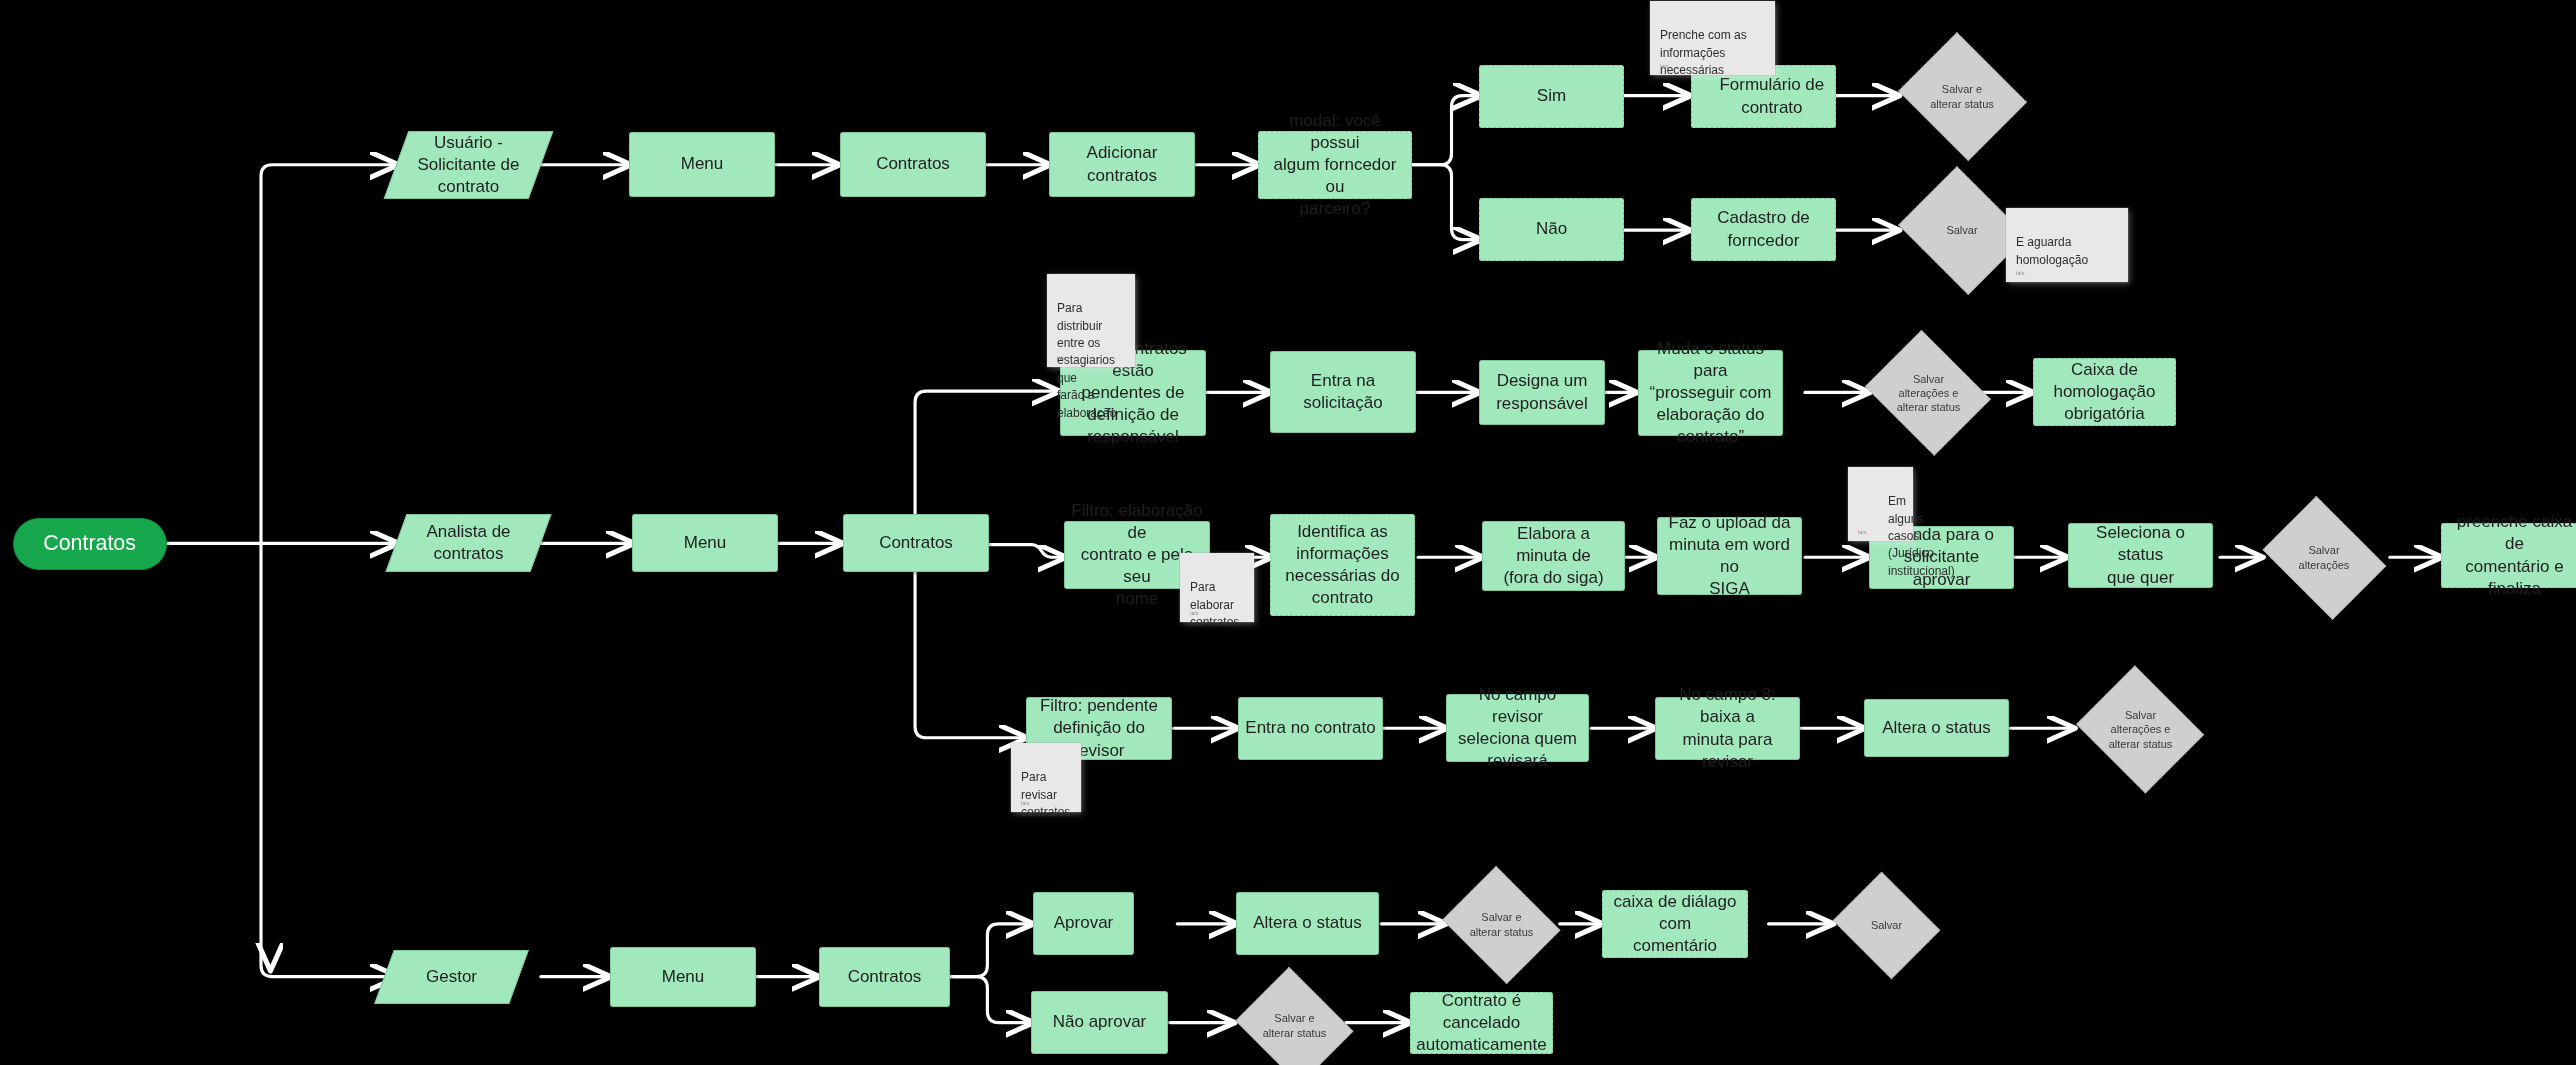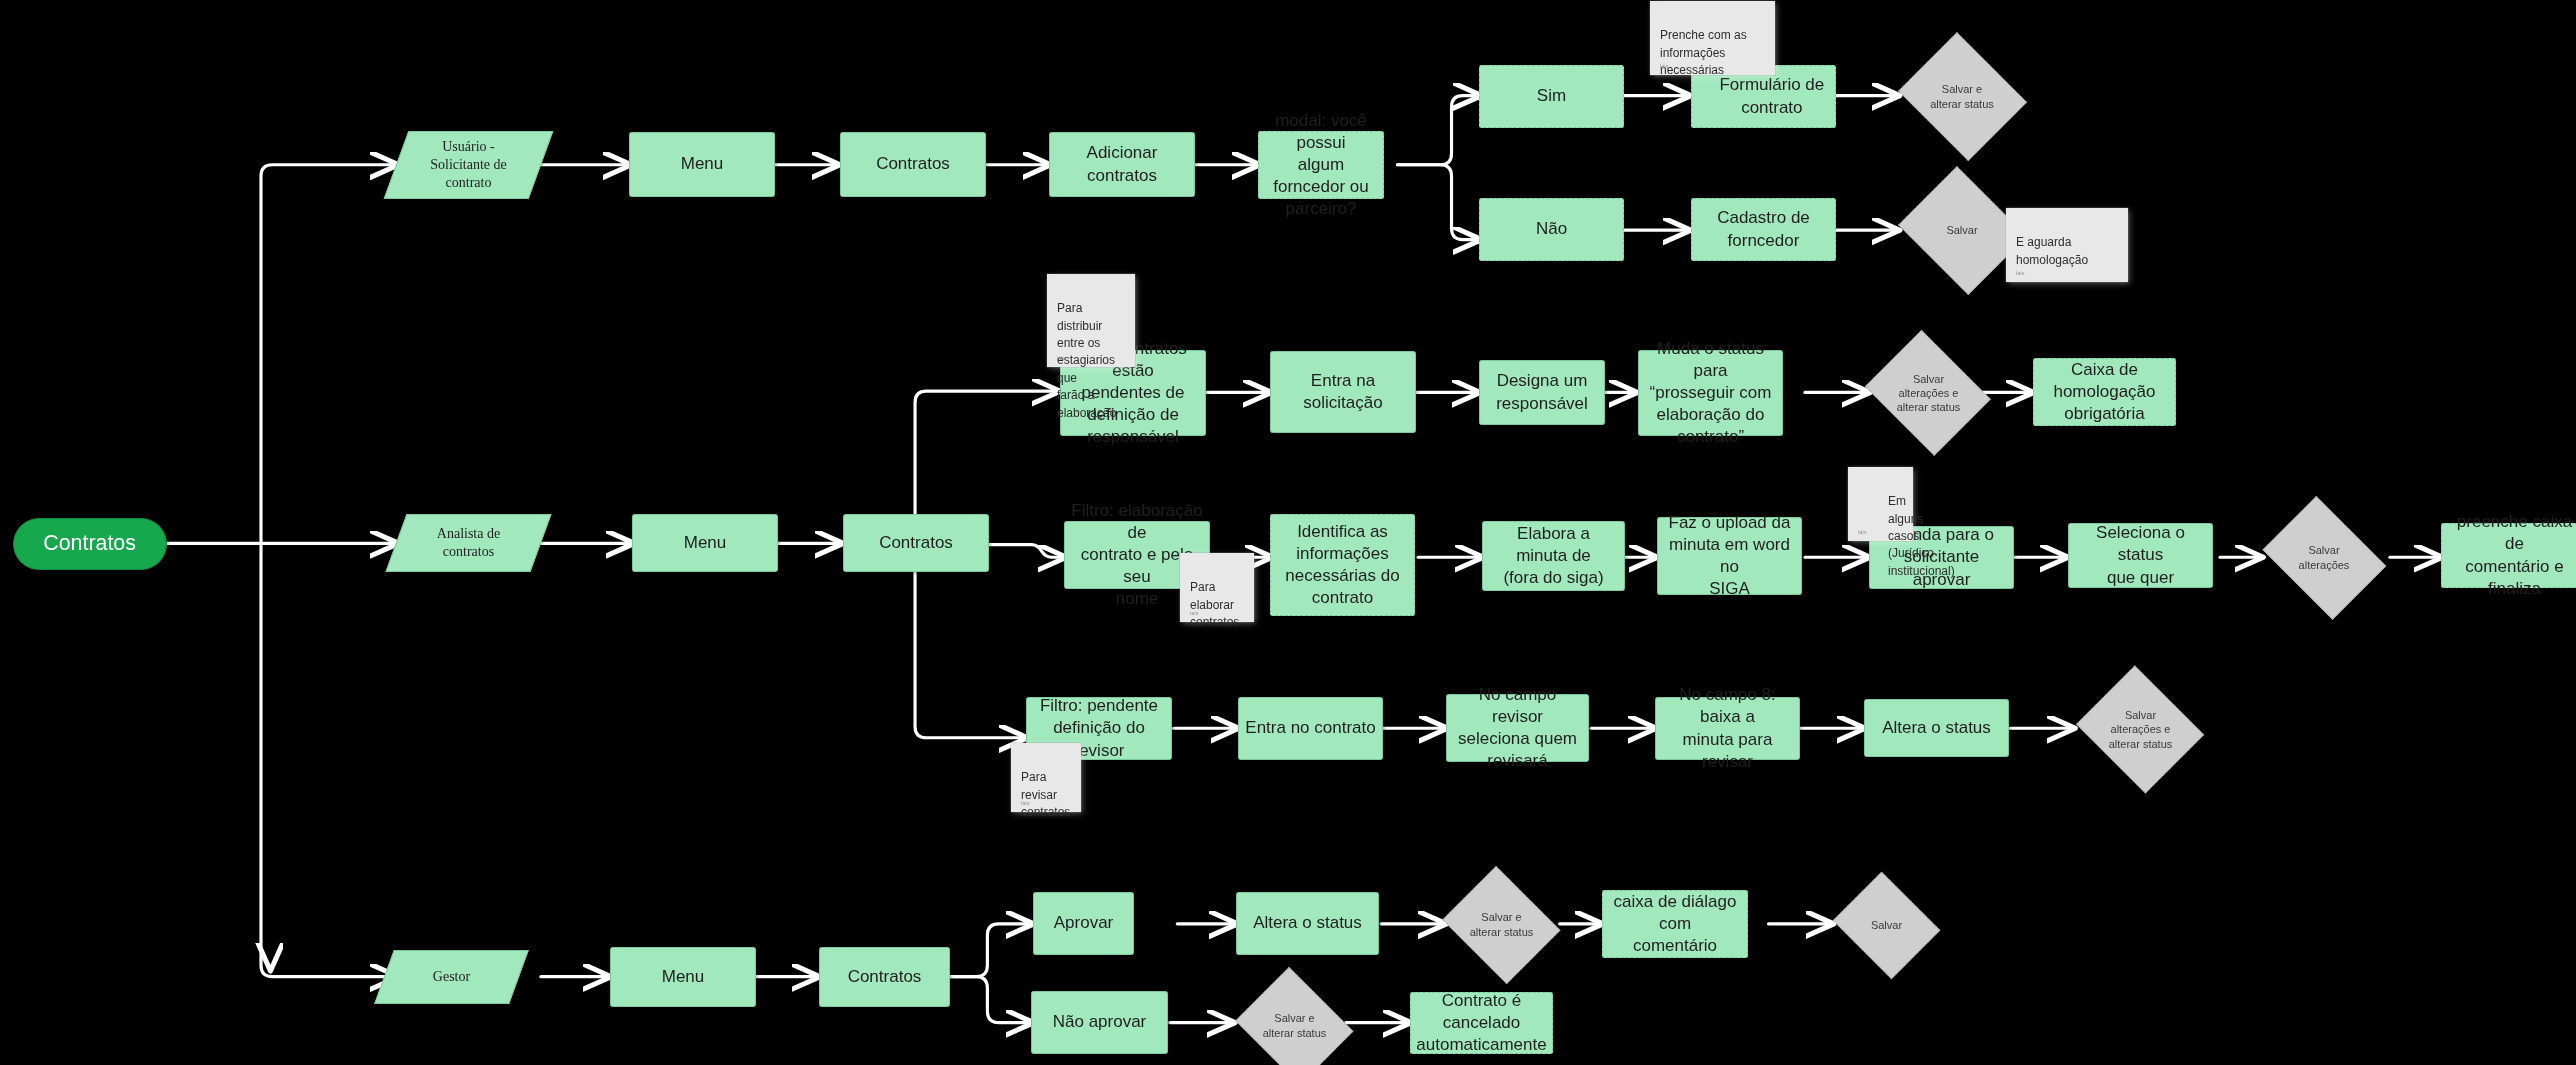--- a/index.html
+++ b/index.html
@@ -46,22 +46,21 @@
     border-radius: 628px;
     color: #ffffff;
     font-size: 21.4px;
     box-shadow: 2.5px 2.5px 0 rgba(0,0,0,0.18);
   }
 
   
   .n-parallelogram {
     background: transparent;
     border: none;
-    font-size: 14px;
-    font-family: Liberation Serif, serif;
+    font-size: 17px;
   }
   .n-parallelogram .shape {
     position: absolute; left: 0; top: 0; width: 100%; height: 100%;
     background: #a2e8bd;
     border: 1.9px solid #7dc79b;
     transform: skewX(-20deg);
     box-shadow: 2.5px 2.5px 0 rgba(0,0,0,0.18);
   }
   .n-parallelogram .lbl { position: relative; z-index: 2; }
 
@@ -197,21 +196,21 @@
   </div>
 
   <div class="node n-process" style="left:840px; top:132px; width:146px; height:65px;">
     <span>Contratos</span>
   </div>
 
   <div class="node n-process" style="left:1049px; top:132px; width:146px; height:65px;">
     <span>Adicionar contratos</span>
   </div>
 
-  <div class="node n-process dashed" style="left:1258px; top:131px; width:126px; height:68px;align-items:center;">
+  <div class="node n-process dashed" style="left:1258px; top:131px; width:154px; height:68px;align-items:center;">
     <span>modal: você possui
 algum forncedor ou
 parceiro?</span>
   </div>
 
   <div class="node n-process dashed" style="left:1479px; top:65px; width:145px; height:63px;">
     <span>Sim</span>
   </div>
 
   <div class="node n-process dashed" style="left:1691px; top:65px; width:145px; height:63px;padding-left:23px;">

